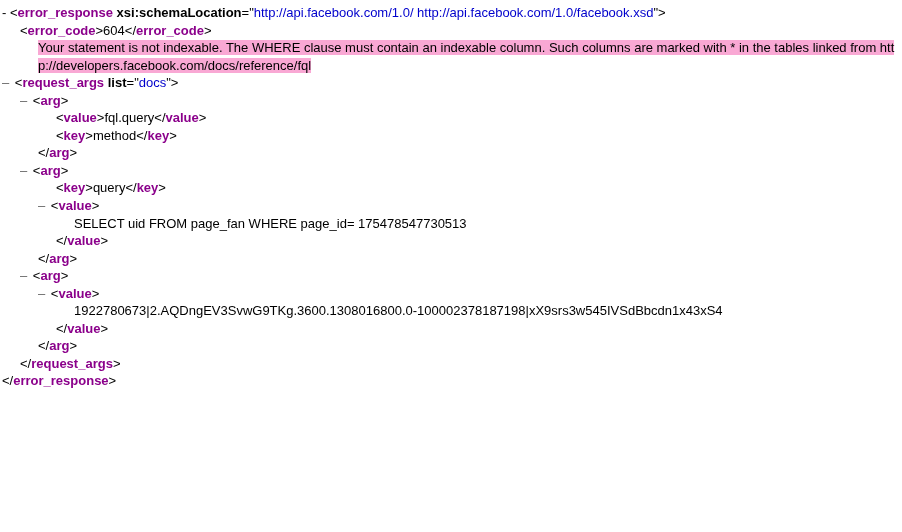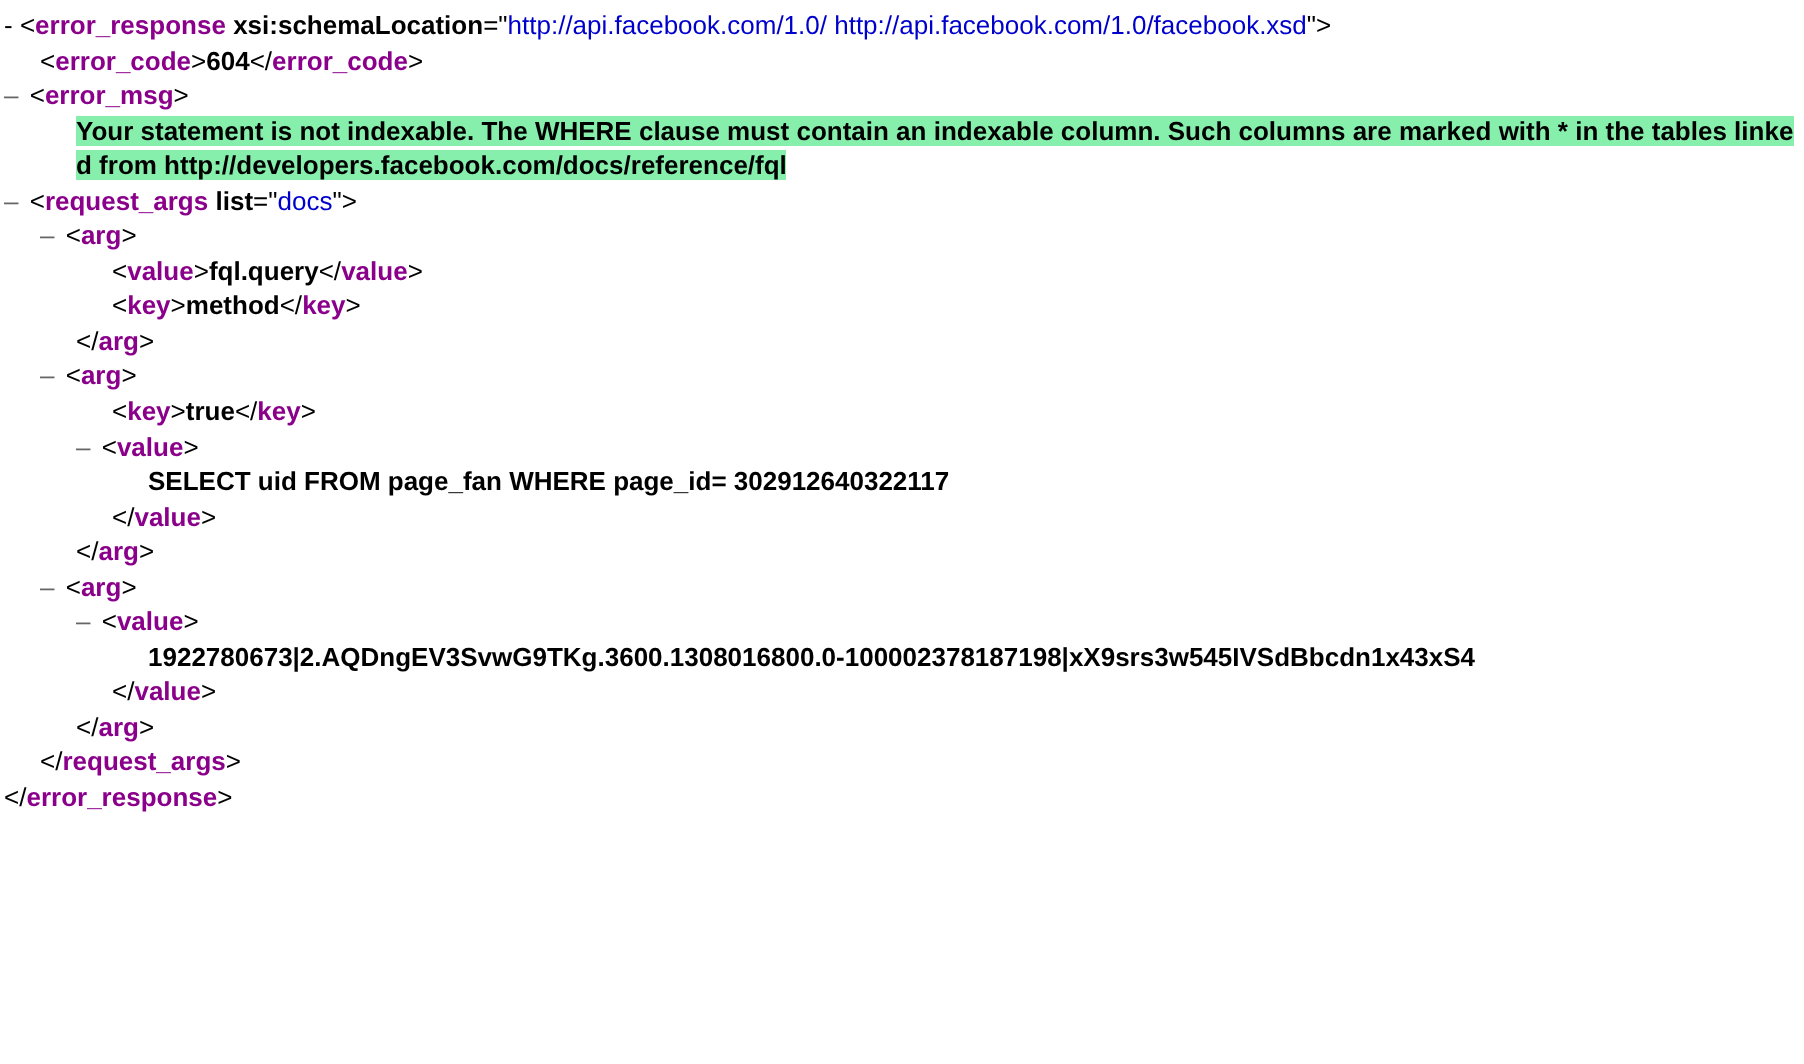--- a/index.html
+++ b/index.html
@@ -15,47 +15,46 @@
   .line { white-space: pre-wrap; word-break: break-all; }
   .ind0 { padding-left: 0; }
   .ind1 { padding-left: 18px; }
   .ind2 { padding-left: 36px; }
   .ind3 { padding-left: 54px; }
   .ind4 { padding-left: 72px; }
   .tag { color: #8b008b; font-weight: bold; }
   .punct { color: #000; }
   .attrname { color: #000; font-weight: bold; }
   .attrval { color: #0000cc; }
-  .text { color: #000; font-weight: bold; }
+  .text { color: #000; }
   .dash { color: #666; font-weight: normal; font-family: Arial, sans-serif; margin-right: 2px; }
-  .highlight { background: #86efac; }
+  .highlight { background: #f9a8d4; }
 </style>
 </head>
 <body>
 
 <div class="xml">
 
   <div class="line ind0">- <span class="punct">&lt;</span><span class="tag">error_response</span> <span class="attrname">xsi:schemaLocation</span><span class="punct">=</span><span class="punct">"</span><span class="attrval">http://api.facebook.com/1.0/ http://api.facebook.com/1.0/facebook.xsd</span><span class="punct">"</span><span class="punct">&gt;</span></div>
 
   <div class="line ind1"><span class="punct">&lt;</span><span class="tag">error_code</span><span class="punct">&gt;</span><span class="text">604</span><span class="punct">&lt;/</span><span class="tag">error_code</span><span class="punct">&gt;</span></div>
 
-  <div class="line ind0"><span class="dash">–</span> <span class="punct">&lt;</span><span class="tag">error_msg</span><span class="punct">&gt;</span></div>
   <div class="line ind2"><span class="text highlight">Your statement is not indexable. The WHERE clause must contain an indexable column. Such columns are marked with * in the tables linked from http://developers.facebook.com/docs/reference/fql</span></div>
 
   <div class="line ind0"><span class="dash">–</span> <span class="punct">&lt;</span><span class="tag">request_args</span> <span class="attrname">list</span><span class="punct">=</span><span class="punct">"</span><span class="attrval">docs</span><span class="punct">"</span><span class="punct">&gt;</span></div>
 
   <div class="line ind1"><span class="dash">–</span> <span class="punct">&lt;</span><span class="tag">arg</span><span class="punct">&gt;</span></div>
   <div class="line ind3"><span class="punct">&lt;</span><span class="tag">value</span><span class="punct">&gt;</span><span class="text">fql.query</span><span class="punct">&lt;/</span><span class="tag">value</span><span class="punct">&gt;</span></div>
   <div class="line ind3"><span class="punct">&lt;</span><span class="tag">key</span><span class="punct">&gt;</span><span class="text">method</span><span class="punct">&lt;/</span><span class="tag">key</span><span class="punct">&gt;</span></div>
   <div class="line ind2"><span class="punct">&lt;/</span><span class="tag">arg</span><span class="punct">&gt;</span></div>
 
   <div class="line ind1"><span class="dash">–</span> <span class="punct">&lt;</span><span class="tag">arg</span><span class="punct">&gt;</span></div>
-  <div class="line ind3"><span class="punct">&lt;</span><span class="tag">key</span><span class="punct">&gt;</span><span class="text">true</span><span class="punct">&lt;/</span><span class="tag">key</span><span class="punct">&gt;</span></div>
+  <div class="line ind3"><span class="punct">&lt;</span><span class="tag">key</span><span class="punct">&gt;</span><span class="text">query</span><span class="punct">&lt;/</span><span class="tag">key</span><span class="punct">&gt;</span></div>
   <div class="line ind2"><span class="dash">–</span> <span class="punct">&lt;</span><span class="tag">value</span><span class="punct">&gt;</span></div>
-  <div class="line ind4"><span class="text">SELECT uid FROM page_fan WHERE page_id= 302912640322117</span></div>
+  <div class="line ind4"><span class="text">SELECT uid FROM page_fan WHERE page_id= 175478547730513</span></div>
   <div class="line ind3"><span class="punct">&lt;/</span><span class="tag">value</span><span class="punct">&gt;</span></div>
   <div class="line ind2"><span class="punct">&lt;/</span><span class="tag">arg</span><span class="punct">&gt;</span></div>
 
   <div class="line ind1"><span class="dash">–</span> <span class="punct">&lt;</span><span class="tag">arg</span><span class="punct">&gt;</span></div>
   <div class="line ind2"><span class="dash">–</span> <span class="punct">&lt;</span><span class="tag">value</span><span class="punct">&gt;</span></div>
   <div class="line ind4"><span class="text">1922780673|2.AQDngEV3SvwG9TKg.3600.1308016800.0-100002378187198|xX9srs3w545IVSdBbcdn1x43xS4</span></div>
   <div class="line ind3"><span class="punct">&lt;/</span><span class="tag">value</span><span class="punct">&gt;</span></div>
   <div class="line ind2"><span class="punct">&lt;/</span><span class="tag">arg</span><span class="punct">&gt;</span></div>
 
   <div class="line ind1"><span class="punct">&lt;/</span><span class="tag">request_args</span><span class="punct">&gt;</span></div>

